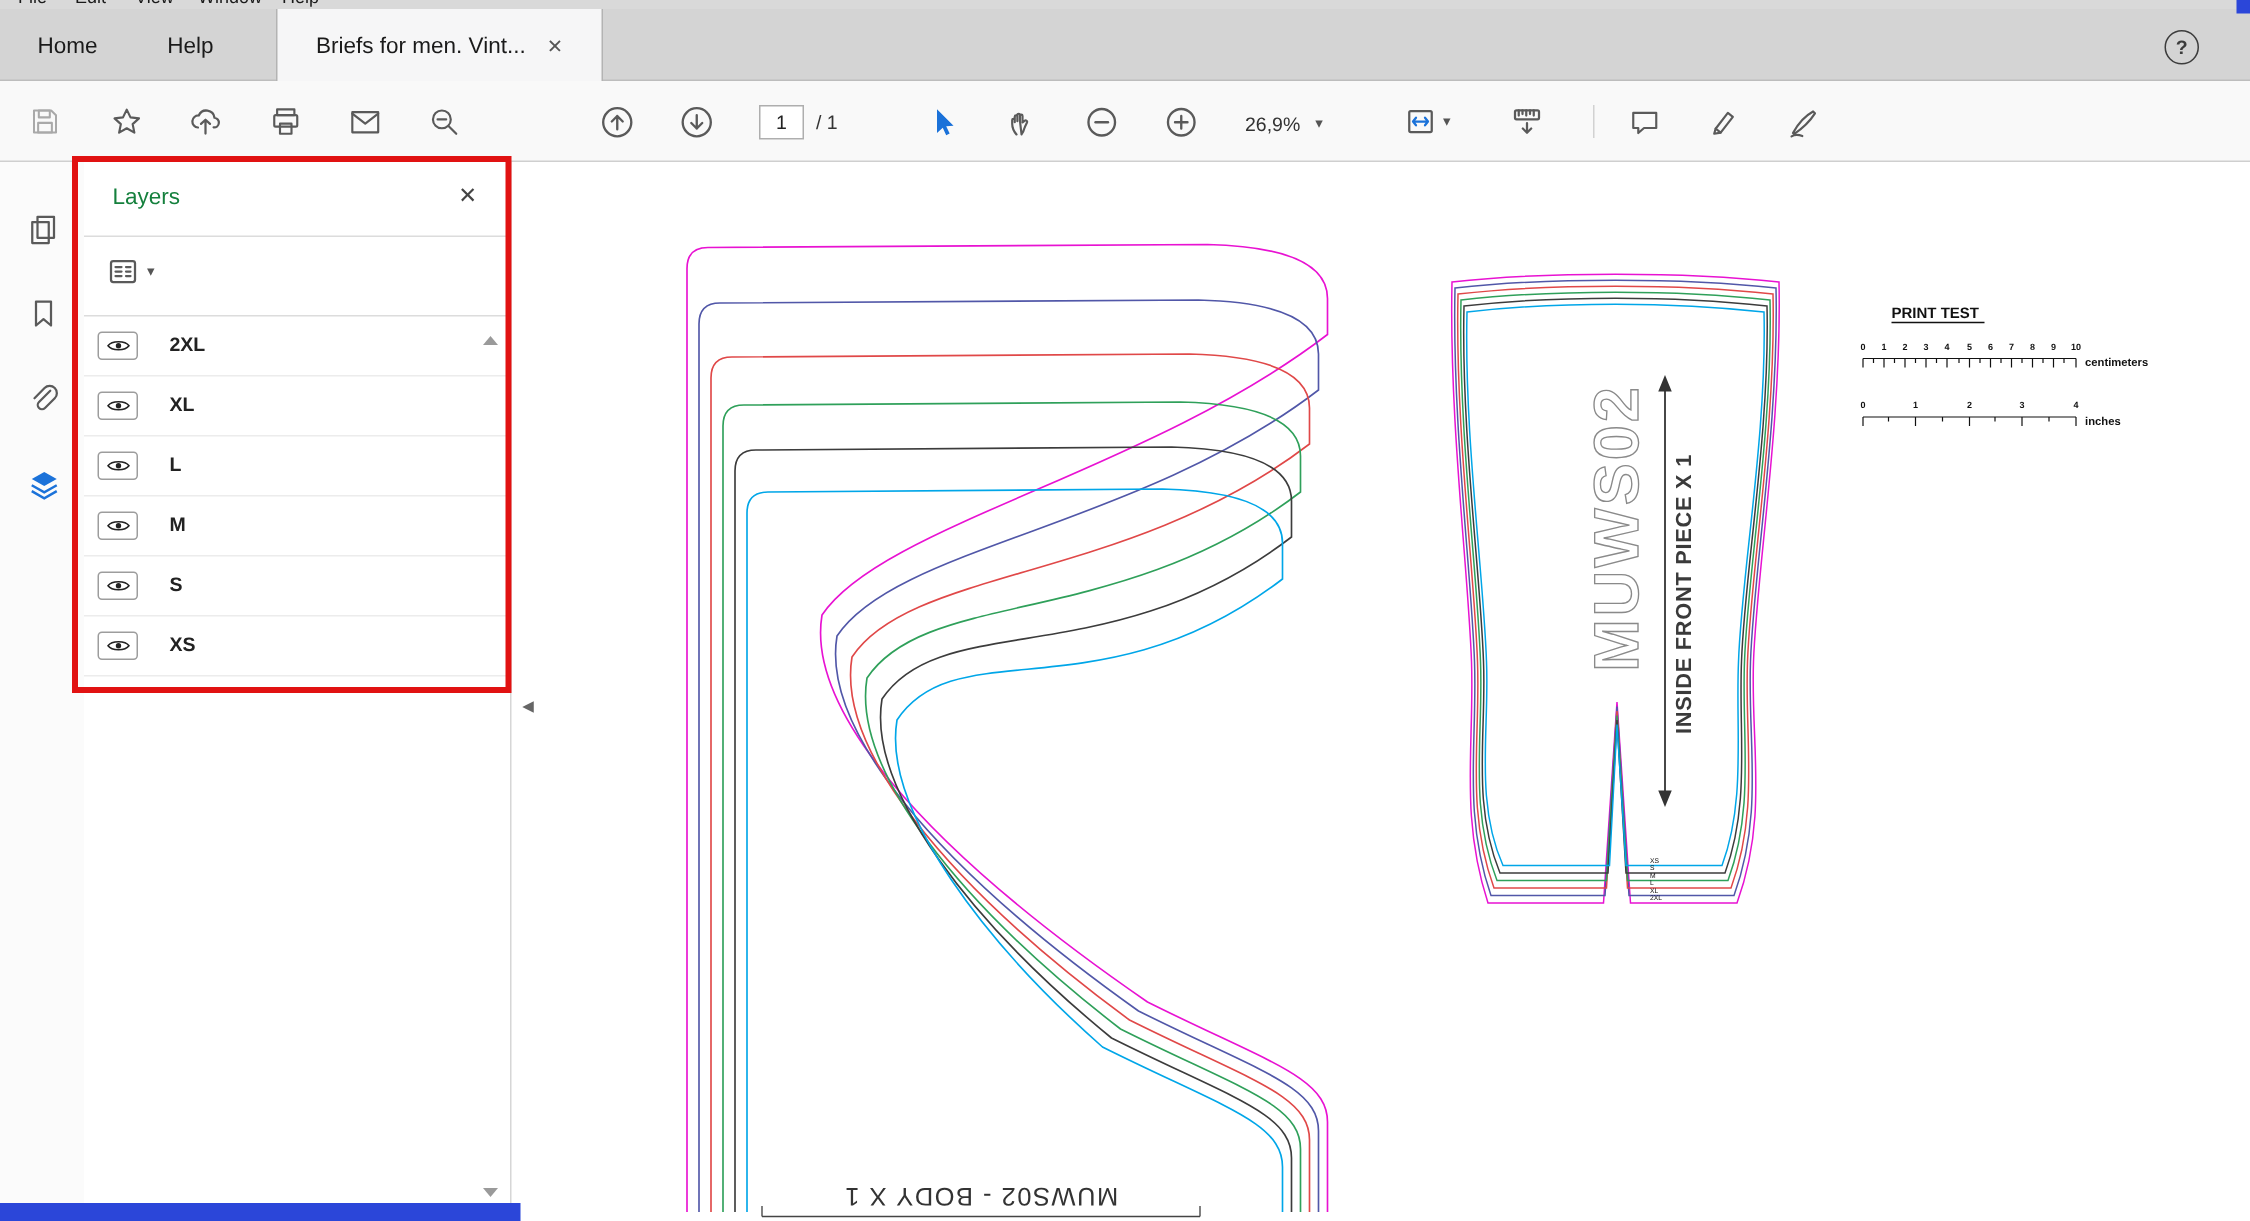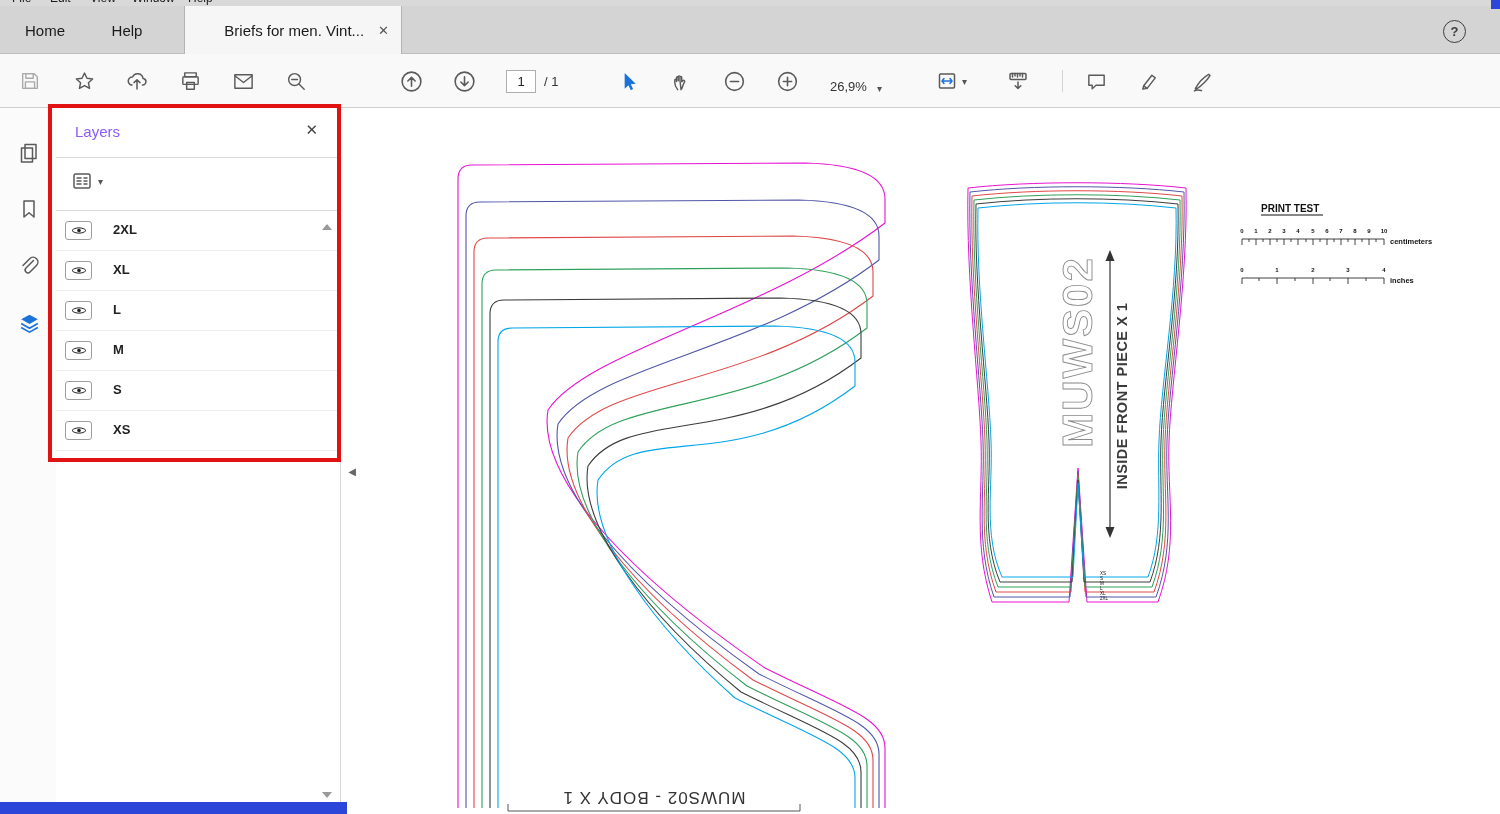--- a/index.html
+++ b/index.html
@@ -6,45 +6,45 @@
   html,body { width:1500px; height:814px; overflow:hidden; font-family:"Liberation Sans", sans-serif; background:#fff; }
   #app { position:relative; width:1500px; height:626px; background:#fff; }
 
   
   .menubar { position:absolute; left:0; top:0; width:1500px; height:6px; background:#d9d9d9; overflow:hidden; z-index:20; }
   .menubar span { position:absolute; top:-9px; font-size:12px; color:#1a1a1a; }
 
   
   .tabbar { position:absolute; left:0; top:6px; width:1500px; height:48px; background:#d4d4d4; border-bottom:1px solid #bdbdbd; z-index:20; }
   .tab { position:absolute; top:0; height:48px; display:flex; align-items:center; justify-content:center; font-size:15px; color:#1a1a1a; }
-  .tab.active { background:#f6f6f7; border-left:1px solid #b3b3b3; border-right:1px solid #b3b3b3; justify-content:flex-end; padding:0 12px; }
+  .tab.active { background:#f6f6f7; border-left:1px solid #b3b3b3; border-right:1px solid #b3b3b3; justify-content:center; padding:0 12px; }
   .tab .tab-label { max-width:160px; overflow:hidden; white-space:nowrap; text-overflow:ellipsis; }
   .tab .tab-close { margin-left:14px; font-size:13px; color:#555; }
   .help-btn { position:absolute; right:34px; top:14px; width:23px; height:23px; border:1.6px solid #3c3c3c; border-radius:50%; display:flex; align-items:center; justify-content:center; font-size:13px; font-weight:bold; color:#3c3c3c; }
 
   
   .toolbar { position:absolute; left:0; top:54px; width:1500px; height:54px; background:#f9f9f9; border-bottom:1px solid #cfcfcf; z-index:20; }
   .tbtn { position:absolute; top:13px; width:36px; height:28px; display:flex; align-items:center; justify-content:center; }
   .ic { stroke:#5a5a5a; fill:none; stroke-width:1.5; stroke-linecap:round; stroke-linejoin:round; }
   .ic-dim { stroke:#a9a9a9; }
   .ic-blue { stroke:#1b72d9; }
   .tsep { position:absolute; top:16px; width:1px; height:22px; background:#d2d2d2; }
   .page-input { position:absolute; left:506px; top:16px; width:30px; height:23px; border:1px solid #aeaeae; background:#fff; text-align:center; font-size:13px; color:#222; font-family:"Liberation Sans", sans-serif; }
   .page-total { position:absolute; left:544px; top:20px; font-size:13px; color:#333; }
-  .zoom-box { position:absolute; left:830px; top:16px; height:24px; display:flex; align-items:flex-end; gap:10px; font-size:13px; color:#333; }
+  .zoom-box { position:absolute; left:830px; top:16px; height:24px; display:flex; align-items:center; gap:10px; font-size:13px; color:#333; }
   .caret { font-size:10px; color:#555; }
 
   
   .rail { position:absolute; left:0; top:108px; width:56px; height:694px; background:#fbfbfb; z-index:15; }
   .rail-btn { position:absolute; left:16px; width:26px; height:26px; display:flex; align-items:center; justify-content:center; }
 
   
   .panel { position:absolute; left:56px; top:108px; width:285px; height:694px; background:#ffffff; border-right:1px solid #d6d6d6; z-index:15; }
   .panel-header { position:absolute; left:0; top:0; width:100%; height:50px; border-bottom:1px solid #dcdcdc; }
-  .panel-title { position:absolute; left:19px; top:15px; font-size:15px; color:#8b5cf6; }
+  .panel-title { position:absolute; left:19px; top:15px; font-size:15px; color:#15803d; }
   .panel-close { position:absolute; right:22px; top:13px; font-size:15px; color:#444; }
   .panel-options { position:absolute; left:0; top:50px; width:100%; height:53px; border-bottom:1px solid #dcdcdc; }
   .opt-btn { position:absolute; left:16px; top:14px; display:flex; align-items:center; gap:6px; }
   .layer-row { position:absolute; left:0; width:100%; height:40px; border-bottom:1px solid #ececec; }
   .eye-btn { position:absolute; left:9px; top:10px; width:27px; height:19px; border:1px solid #9d9d9d; border-radius:3px; display:flex; align-items:center; justify-content:center; background:#fff; }
   .layer-label { position:absolute; left:57px; top:11px; font-size:13px; font-weight:bold; color:#222; }
   .scroll-up { position:absolute; left:322px; top:224px; width:0; height:0; border-left:5px solid transparent; border-right:5px solid transparent; border-bottom:6px solid #9a9a9a; z-index:16; }
   .scroll-down { position:absolute; left:322px; top:792px; width:0; height:0; border-left:5px solid transparent; border-right:5px solid transparent; border-top:6px solid #9a9a9a; z-index:16; }
 
   

